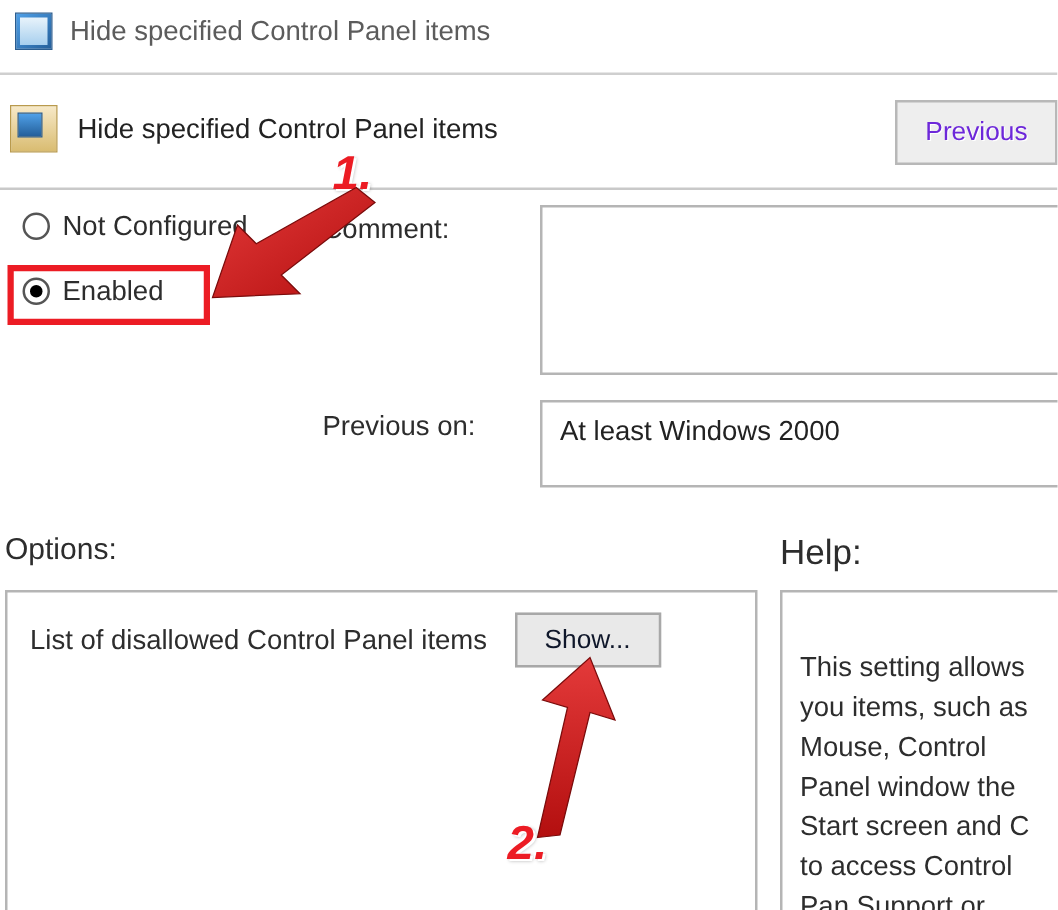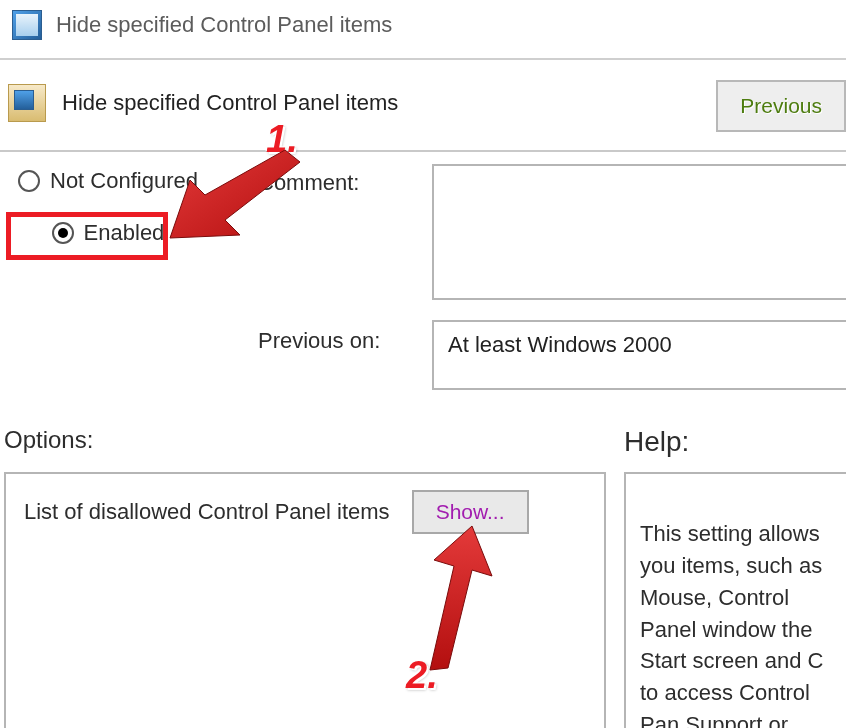--- a/index.html
+++ b/index.html
@@ -63,35 +63,34 @@
     }
     .panel-header-title { font-size: 22px; color:#222; }
 
     .btn-prev {
       position:absolute;
       top: 80px;
       right: 0;
       padding: 12px 22px;
       background: #eeeeee;
       border: 2px solid #b8b8b8;
-      color:#4d7c0f;
+      color:#6d28d9;
       font-size: 21px;
       text-shadow: 1px 1px 0 #fff;
       cursor: default;
     }
 
     
     .radios {
       position:absolute;
       left: 18px;
       top: 168px;
       display:flex;
       flex-direction:column;
       gap: 26px;
-      align-items: center;
     }
     .radio-row {
       display:flex;
       align-items:center;
       gap: 10px;
       font-size: 22px;
     }
     .radio {
       width: 22px; height: 22px;
       border: 2px solid #555;
@@ -173,21 +172,21 @@
     .options-pane .inner {
       display:flex;
       align-items:center;
       gap: 22px;
     }
     .show-btn {
       padding: 8px 22px;
       background:#e9e9e9;
       border: 2px solid #a8a8a8;
       font-size: 21px;
-      color:#a21caf;
+      color:#0f172a;
       cursor:pointer;
     }
 
     .help-pane {
       position:absolute;
       left: 624px; top: 472px;
       width: 230px; height: 260px;
       border: 2px solid #b5b5b5;
       background:#fff;
       padding: 12px 14px;

